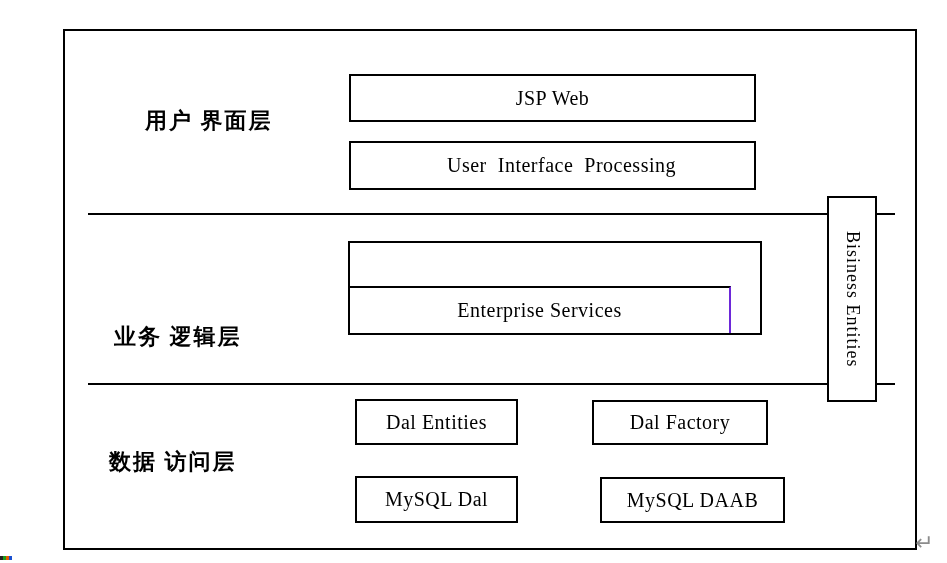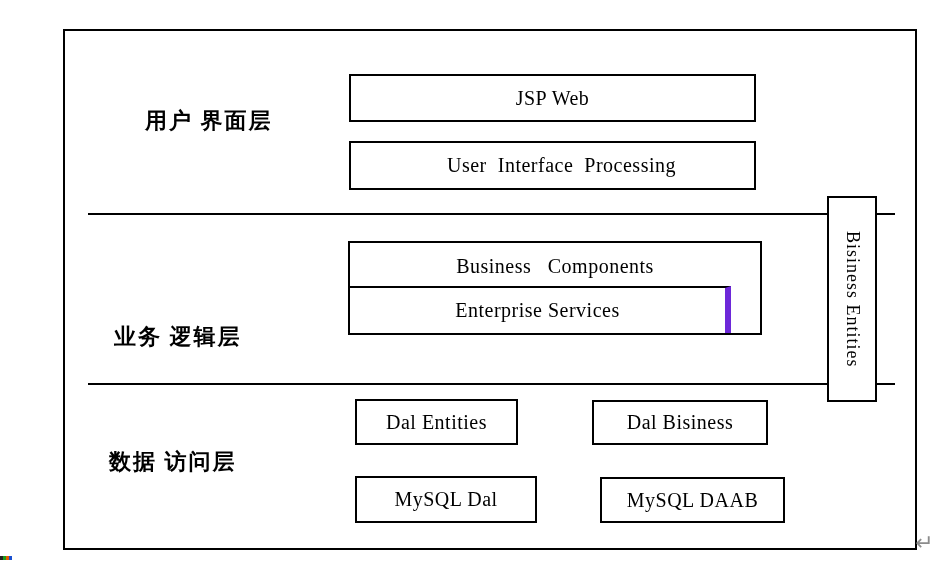--- a/index.html
+++ b/index.html
@@ -70,31 +70,31 @@
     display: flex;
     align-items: center;
   }
   .box-es {
     position: absolute;
     left: 0;
     bottom: 0;
     width: 381px;
     height: 47px;
     border-top: 2px solid #000000;
-    border-right: 6px solid #6d28d9;
+    border-right: 2px solid #6d28d9;
     box-sizing: border-box;
     background: #ffffff;
     display: flex;
     align-items: center;
     justify-content: center;
     white-space: pre;
   }
   .box-dal-if     { left: 355px; top: 399px; width: 163px; height: 46px; }
   .box-dal-fac    { left: 592px; top: 400px; width: 176px; height: 45px; }
-  .box-mysql-dal  { left: 355px; top: 476px; width: 182px; height: 47px; }
+  .box-mysql-dal  { left: 355px; top: 476px; width: 163px; height: 47px; }
   .box-mysql-daab { left: 592px; top: 477px; width: 185px; height: 46px; margin-left: 8px; }
   .box-be {
     left: 827px; top: 196px; width: 50px; height: 206px;
     z-index: 3;
     writing-mode: vertical-rl;
     text-orientation: mixed;
     font-size: 18px;
     letter-spacing: 1px;
   }
   .return-mark {
@@ -137,27 +137,26 @@
 
   <div class="layer-label label-logic">业务 逻辑层</div>
 
   <div class="layer-label label-data">数据 访问层</div>
 
   <div class="dbox box-jsp">JSP Web</div>
 
   <div class="dbox box-uip">User  Interface  Processing</div>
 
   <div class="dbox box-bc">
-    <span class="bc-caption">Business   Components</span>
     <span class="box-es">Enterprise Services</span>
   </div>
 
   <div class="dbox box-dal-if">Dal Entities</div>
 
-  <div class="dbox box-dal-fac">Dal Bisiness</div>
+  <div class="dbox box-dal-fac">Dal Factory</div>
 
   <div class="dbox box-mysql-dal">MySQL Dal</div>
 
   <div class="dbox box-mysql-daab">MySQL DAAB</div>
 
   <div class="dbox box-be">Bisiness Entities</div>
 
   <div class="return-mark">↵</div>
 
   <div class="corner-artifact">

